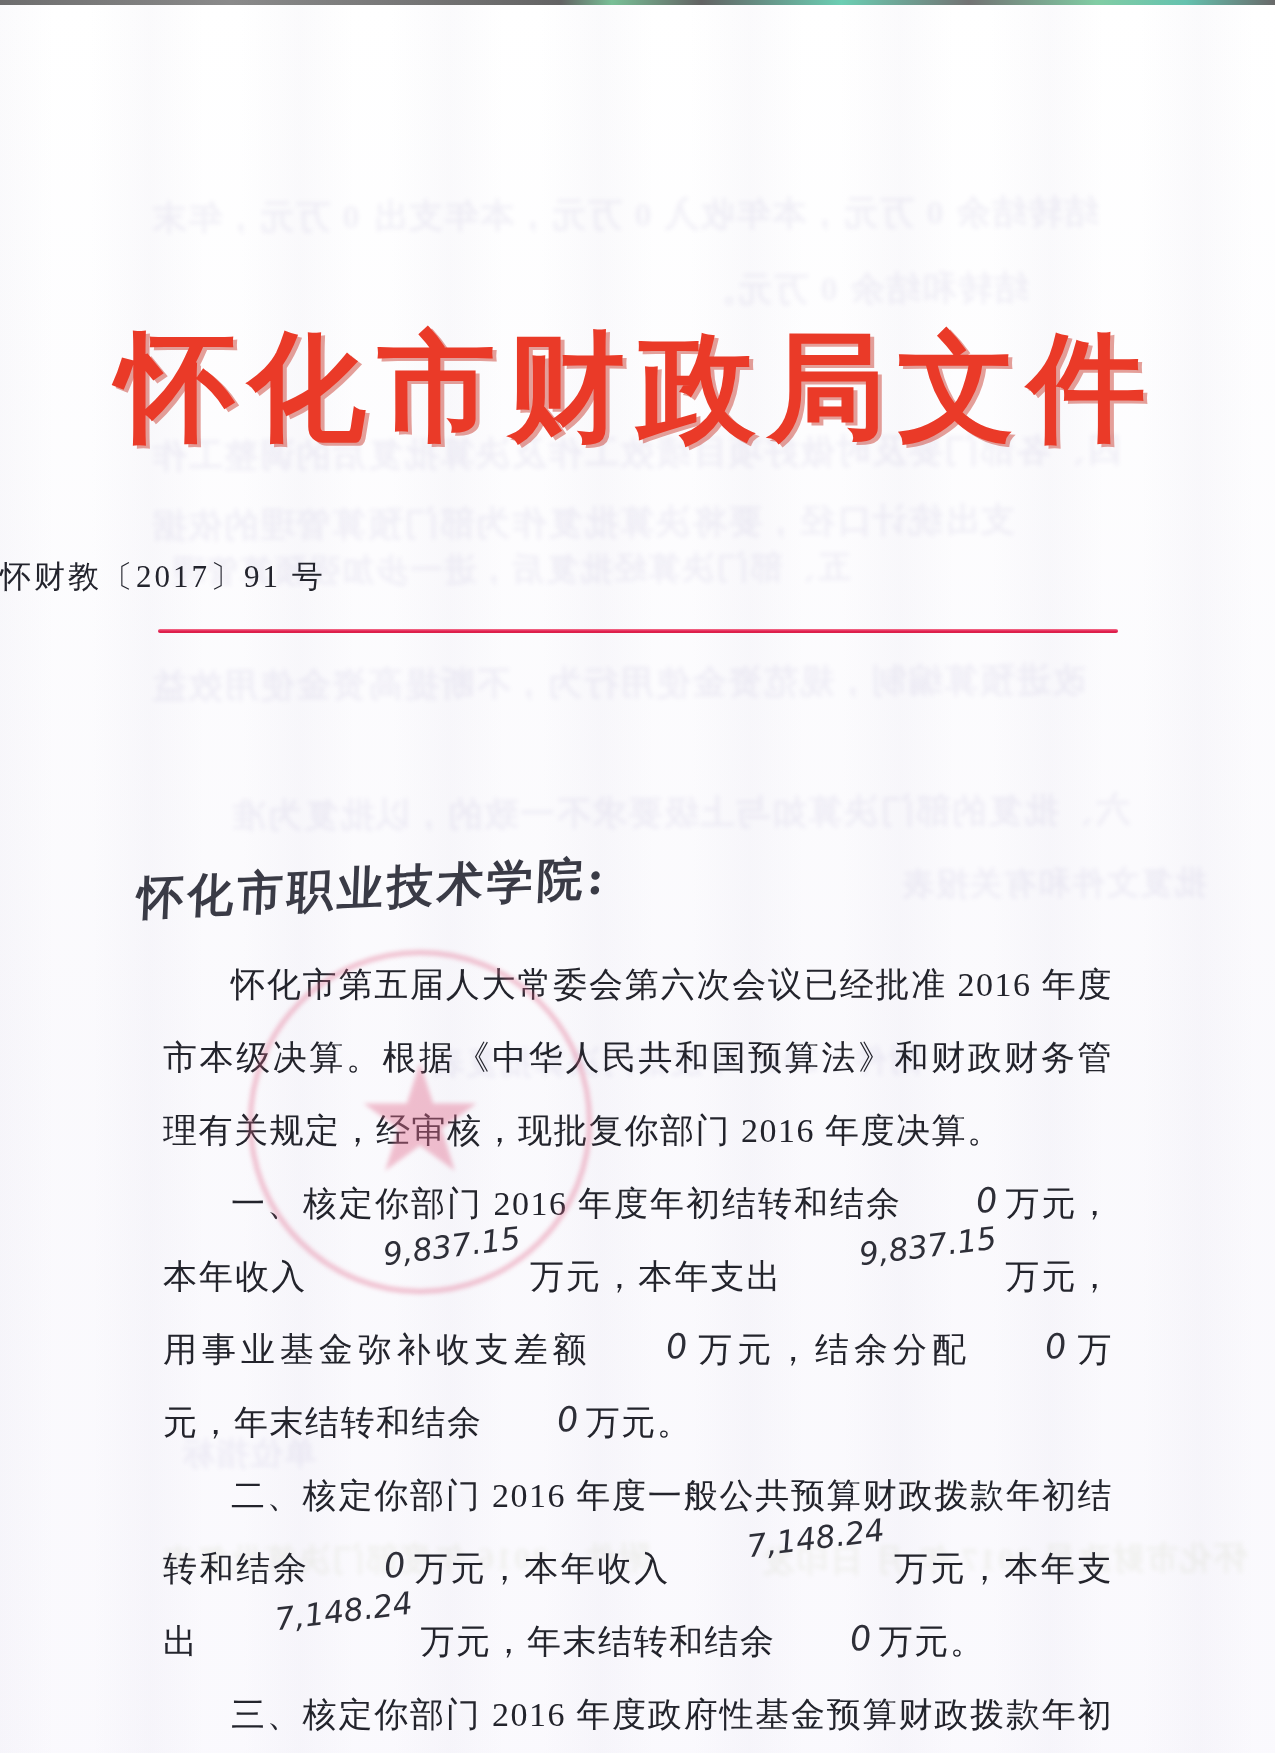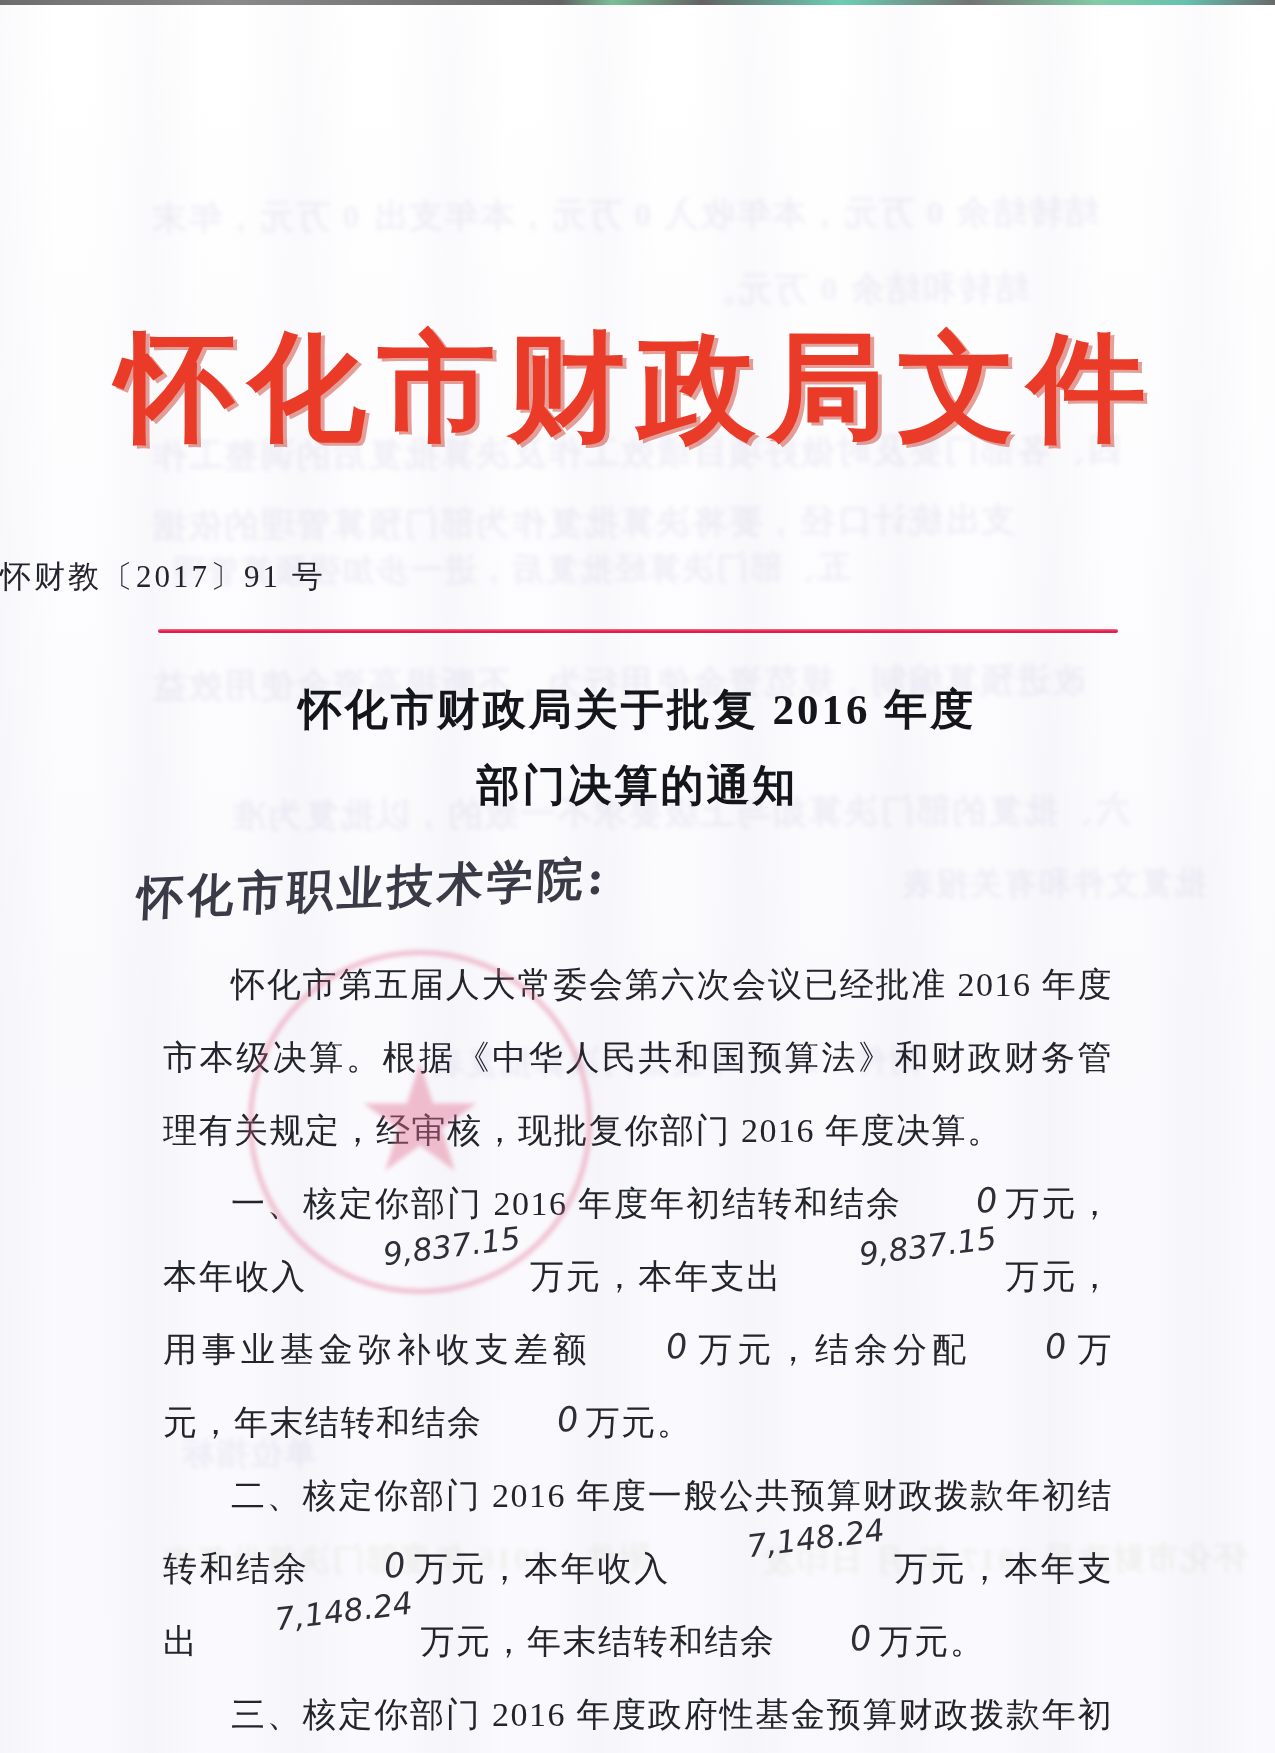--- a/index.html
+++ b/index.html
@@ -95,24 +95,20 @@
       <div class="ghost" style="left: 160px; top: 1538px; font-size: 32px; color: rgb(143, 154, 94);">附件：2016 年度部门决算批复表</div>
       <div class="ghost" style="left: 760px; top: 1538px; font-size: 32px; color: rgb(143, 154, 94);">怀化市财政局 2017 年 月 日印发</div>
     </div>
 
   <div class="header-title">怀化市财政局文件</div>
 
   <div class="doc-number">怀财教〔2017〕91 号</div>
 
   <div class="red-rule"></div>
 
-  <div class="title-block">
-    <div>怀化市财政局关于批复 2016 年度</div>
-    <div>部门决算的通知</div>
-  </div>
 
   <div class="addressee">怀化市职业技术学院:</div>
 
   <div class="body-block">
     <p>怀化市第五届人大常委会第六次会议已经批准 2016 年度市本级决算。根据《中华人民共和国预算法》和财政财务管理有关规定，经审核，现批复你部门 2016 年度决算。</p>
     <p><span class="">一、核定你部门 2016 年度年初结转和结余</span><span class="hw">0</span><span class="">万元，本年收入</span><span class="hw hw-sup">9,837.15</span><span class="">万元，本年支出</span><span class="hw hw-sup">9,837.15</span><span class="">万元，用事业基金弥补收支差额</span><span class="hw">0</span><span class="">万元，结余分配</span><span class="hw">0</span><span class="">万元，年末结转和结余</span><span class="hw">0</span><span class="">万元。</span></p>
     <p><span class="">二、核定你部门 2016 年度一般公共预算财政拨款年初结转和结余</span><span class="hw">0</span><span class="">万元，本年收入</span><span class="hw hw-sup">7,148.24</span><span class="">万元，本年支出</span><span class="hw hw-sup">7,148.24</span><span class="">万元，年末结转和结余</span><span class="hw">0</span><span class="">万元。</span></p>
     <p>三、核定你部门 2016 年度政府性基金预算财政拨款年初结</p>
   </div>
 

